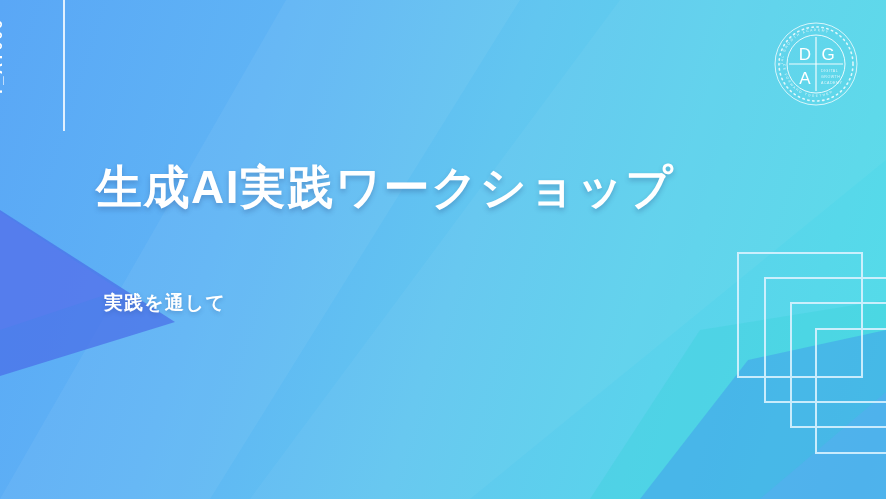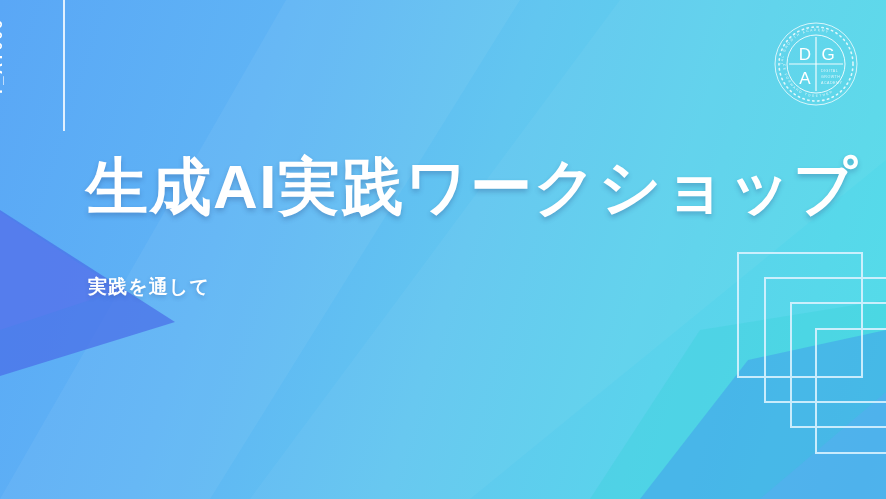--- a/index.html
+++ b/index.html
@@ -69,38 +69,38 @@
   }
 
   
   .title-block {
     position: absolute;
     left: 86px;
     top: 152px;
     width: 740px;
   }
   .main-title {
-    margin: 0;
+    margin: 10px;
     color: #ffffff;
-    font-size: 62px;
+    font-size: 46px;
     font-weight: 700;
     letter-spacing: 1.5px;
     line-height: 1.12;
     white-space: nowrap;
     text-shadow: 0 3px 5px rgba(40,70,130,0.30);
   }
 
   .subtitle-block {
     position: absolute;
     left: 88px;
     top: 272px;
     width: 720px;
   }
   .sub-line {
-    margin: 0;
+    margin: 16px;
     color: #ffffff;
     font-size: 19px;
     font-weight: 700;
     letter-spacing: 1.1px;
     line-height: 1.58;
     white-space: nowrap;
     text-shadow: 0 2px 4px rgba(40,70,130,0.28);
   }
 </style>
 </head>

